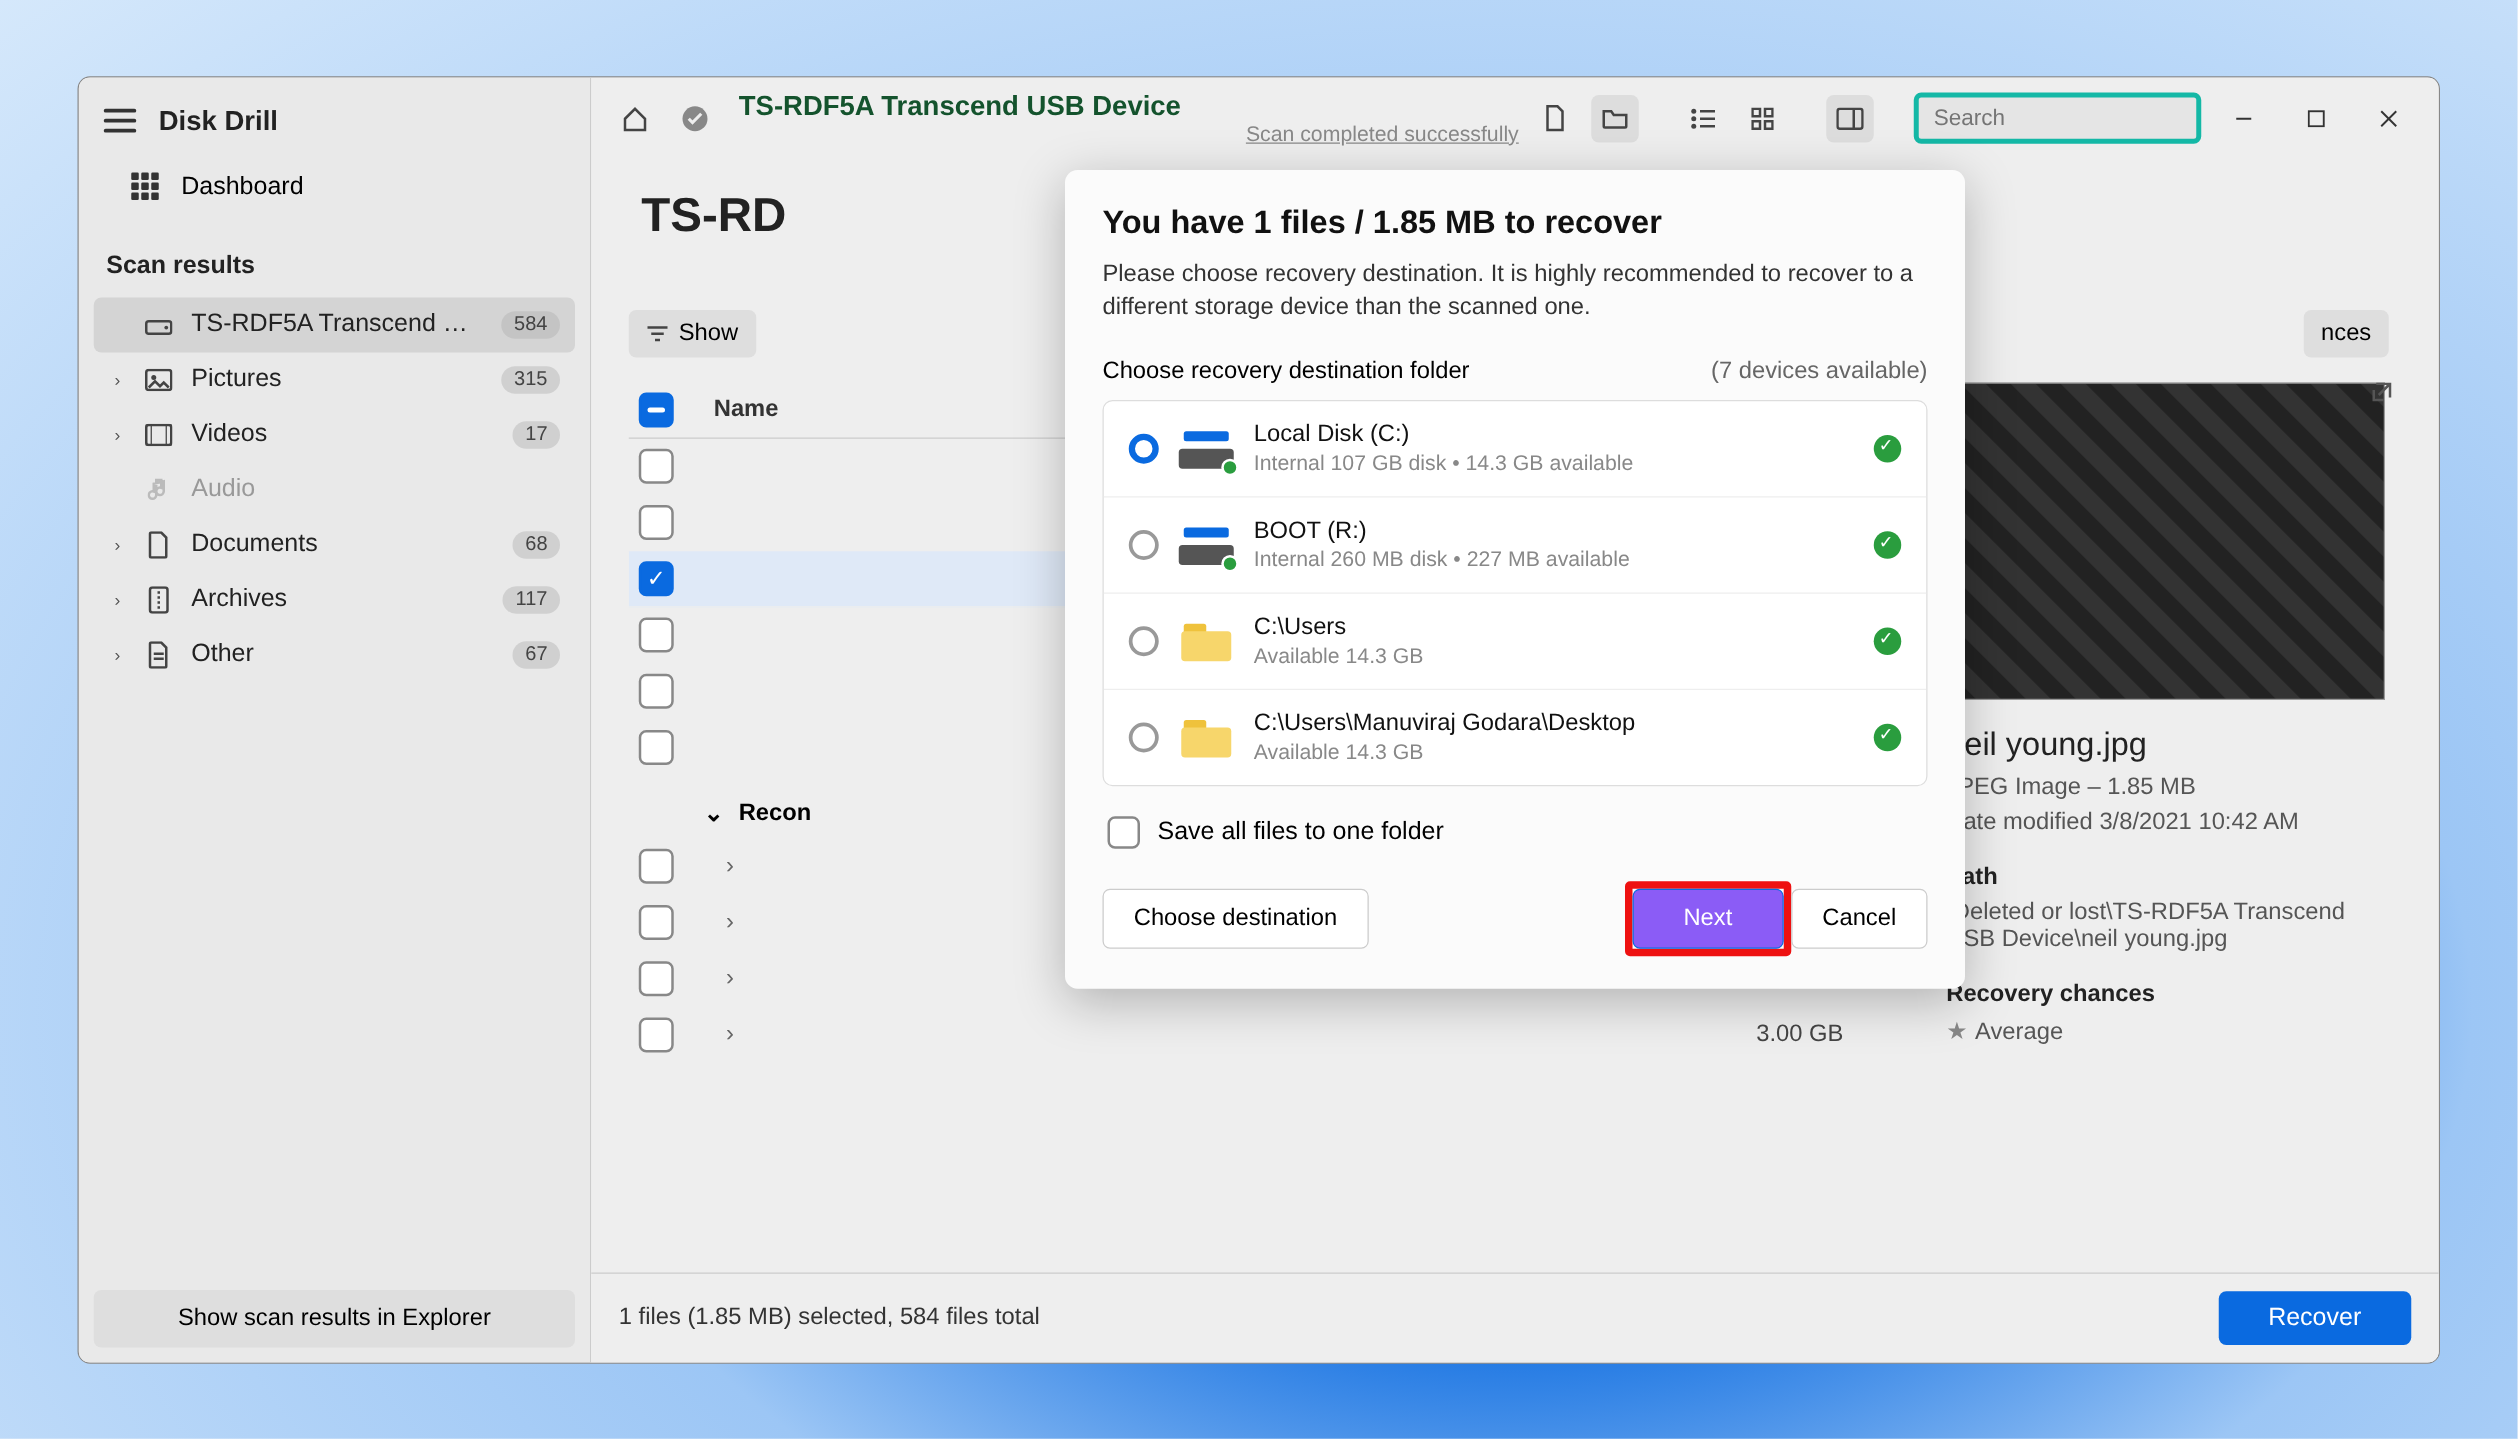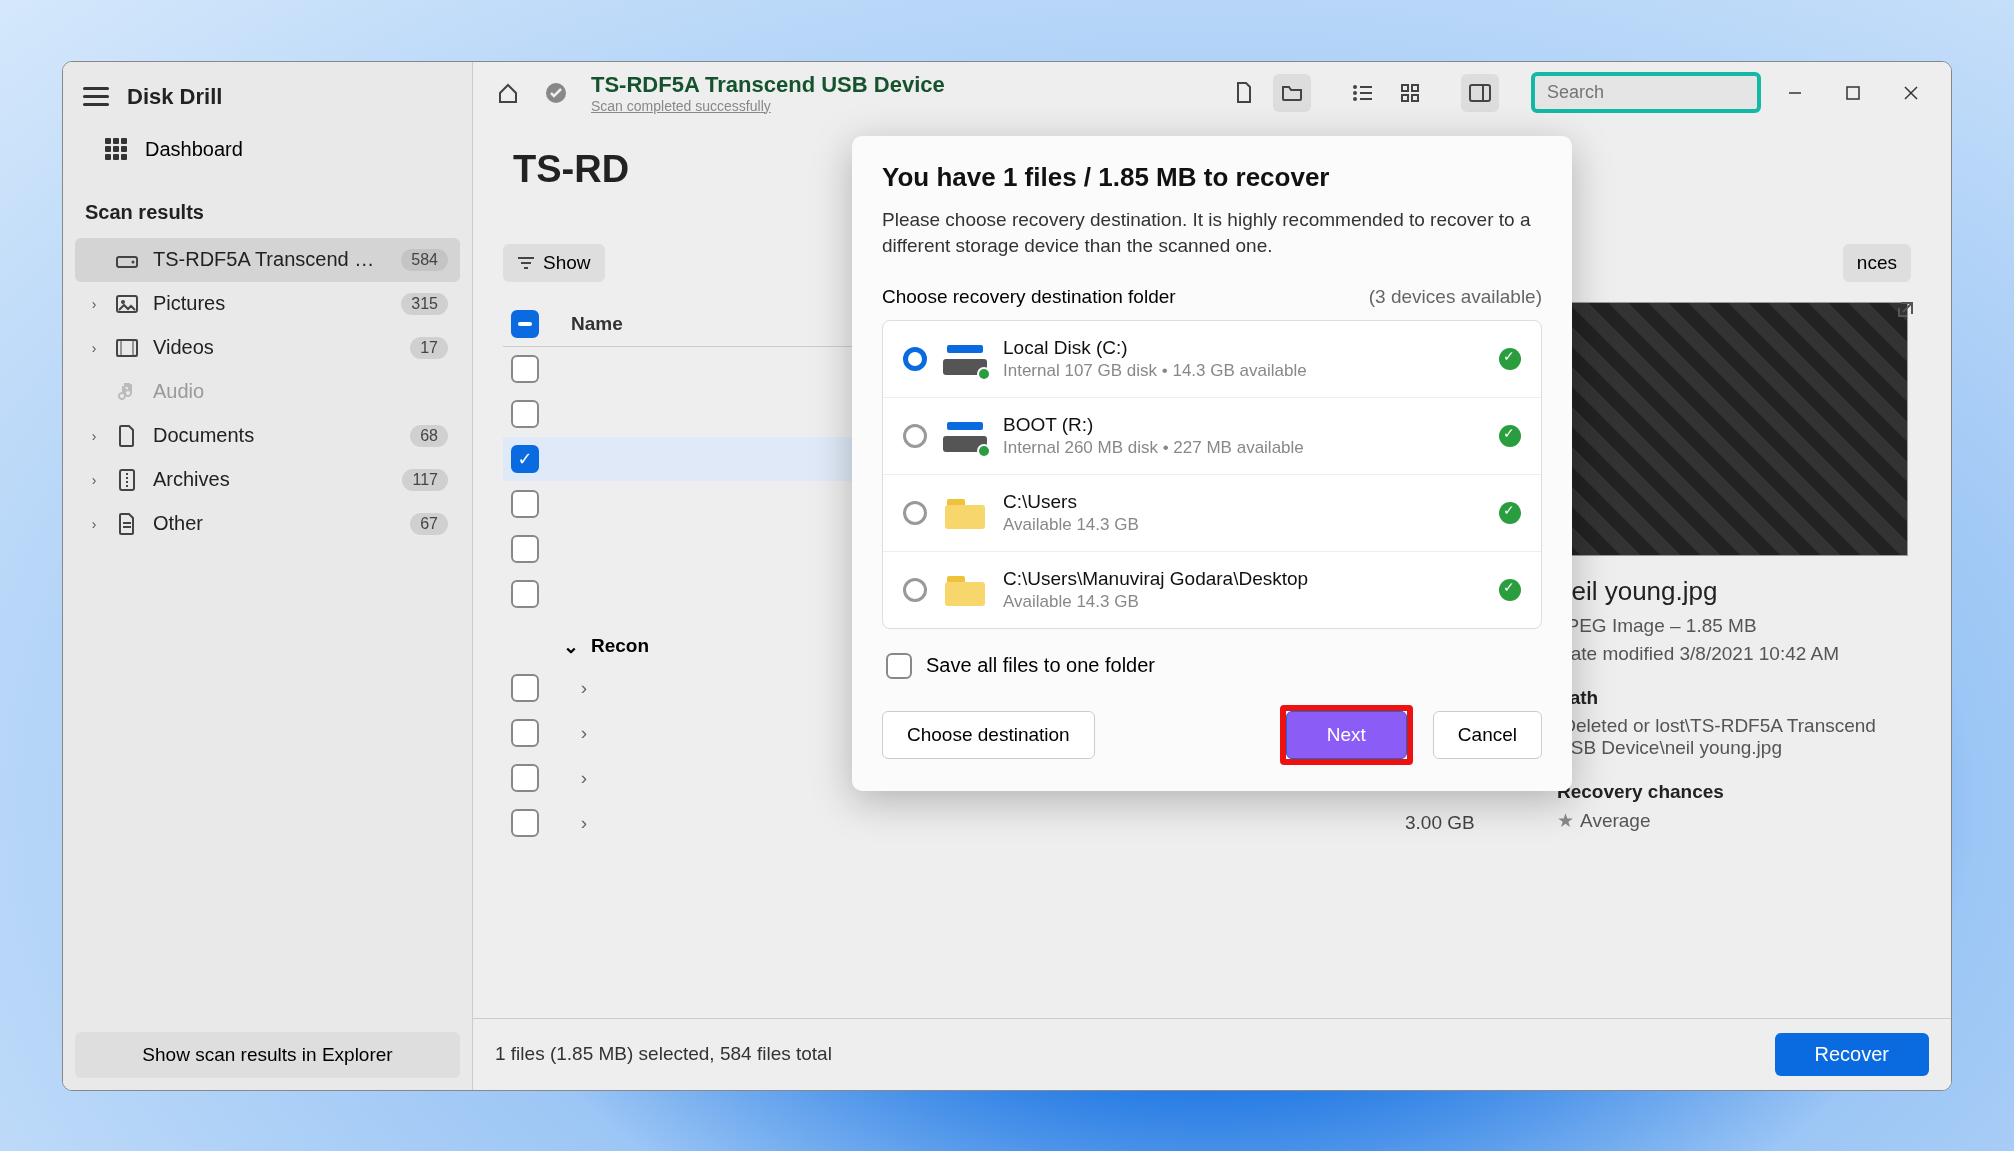--- a/index.html
+++ b/index.html
@@ -51,21 +51,21 @@
   margin-top: auto; padding: 12px; text-align: center;
   background: #dedede; border-radius: 6px; font-size: 19px; cursor: pointer;
 }
 
 .main { flex: 1; display: flex; flex-direction: column; background: #eee; position: relative; }
 .topbar { display: flex; align-items: center; gap: 10px; padding: 10px 16px; }
 .tb-icon { width: 38px; height: 38px; display: flex; align-items: center; justify-content: center; border-radius: 6px; cursor: pointer; color: #444; }
 .tb-icon.darkbg { background: #ddd; }
 .tb-title { flex: 1; padding-left: 6px; }
 .tb-title .t1 { font-size: 22px; font-weight: 600; color: #14532d; }
-.tb-title .t2 { font-size: 14px; color: #888; text-decoration: underline; }
+.tb-title .t2 { font-size: 17px; color: #888; text-decoration: underline; text-align: right; }
 .search-box { display: flex; align-items: center; background: #e5e5e5; border: 4px solid #14b8a6; border-radius: 6px; padding: 6px 12px; width: 230px; }
 .search-box input { border: 0; background: transparent; font-size: 18px; flex: 1; outline: none; color: #666; }
 .win-btn { width: 48px; height: 38px; display: flex; align-items: center; justify-content: center; cursor: pointer; color: #333; }
 .headline { padding: 24px 40px 18px 40px; }
 .headline .h1 { font-size: 38px; font-weight: 700; color: #222; }
 .headline .h2 { font-size: 20px; color: #666; margin-top: 4px; text-align: center; }
 .toolbar-row { display: flex; align-items: center; gap: 10px; padding: 8px 40px 20px 30px; }
 .tool-pill { display: flex; align-items: center; gap: 8px; background: #dedede; padding: 8px 14px; border-radius: 6px; font-size: 19px; cursor: pointer; }
 .content-row { flex: 1; display: flex; padding: 0 18px 0 30px; overflow: hidden; }
 .table { flex: 1; display: flex; flex-direction: column; }
@@ -128,21 +128,21 @@
 .folder-icn { width: 44px; height: 36px; position: relative; }
 .folder-icn::before { content: ""; position: absolute; top: 4px; left: 4px; width: 18px; height: 8px; background: #efc23c; border-radius: 2px 2px 0 0; }
 .folder-icn::after { content: ""; position: absolute; top: 10px; left: 2px; right: 2px; bottom: 2px; background: #f7d66b; border-radius: 3px; }
 .dest-txt { flex: 1; }
 .dest-txt .dn { font-size: 19px; color: #111; }
 .dest-txt .ds { font-size: 17px; color: #888; margin-top: 2px; }
 .dest-ok { width: 22px; height: 22px; background: #2a9d3e; border-radius: 50%; position: relative; }
 .dest-ok::after { content: "✓"; color: #fff; font-size: 14px; position: absolute; left: 4px; top: 0px; }
 .save-row { display: flex; align-items: center; gap: 14px; margin: 24px 4px 26px 4px; font-size: 20px; }
 .save-row .cbx { width: 26px; height: 26px; }
-.modal-btns { display: flex; align-items: center; gap: 20px; }
+.modal-btns { display: flex; align-items: center; }
 .btn { padding: 12px 24px; font-size: 19px; border-radius: 6px; border: 1px solid #ccc; background: #fff; cursor: pointer; }
 .btn.primary { background: #8b5cf6; color: #fff; border-color: #0a6ae0; padding: 12px 40px; }
 .highlight-ring { border: 6px solid #e11; border-radius: 4px; padding: 0; }
 .modal-btns .spacer { flex: 1; }
 svg { display: block; }
 </style>
 </head>
 <body>
 
 <div class="window">
@@ -464,21 +464,21 @@
       <div class="sel-txt">1 files (1.85 MB) selected, 584 files total</div>
       <button class="recover-btn">Recover</button>
     </div>
 
     <div class="overlay">
       <div class="modal">
         <h2>You have 1 files / 1.85 MB to recover</h2>
         <p class="desc">Please choose recovery destination. It is highly recommended to recover to a different storage device than the scanned one.</p>
         <div class="dest-hdr">
           <span>Choose recovery destination folder</span>
-          <span class="avail">(3 devices available)</span>
+          <span class="avail">(7 devices available)</span>
         </div>
         <div class="dest-list" id="dest-list">
             <div class="dest-item">
     <div class="radio on"></div>
     <div class="disk-icn">
                 <div class="bar"></div>
                 <div class="body"></div>
                 <div class="ok"></div>
               </div>
     <div class="dest-txt">

